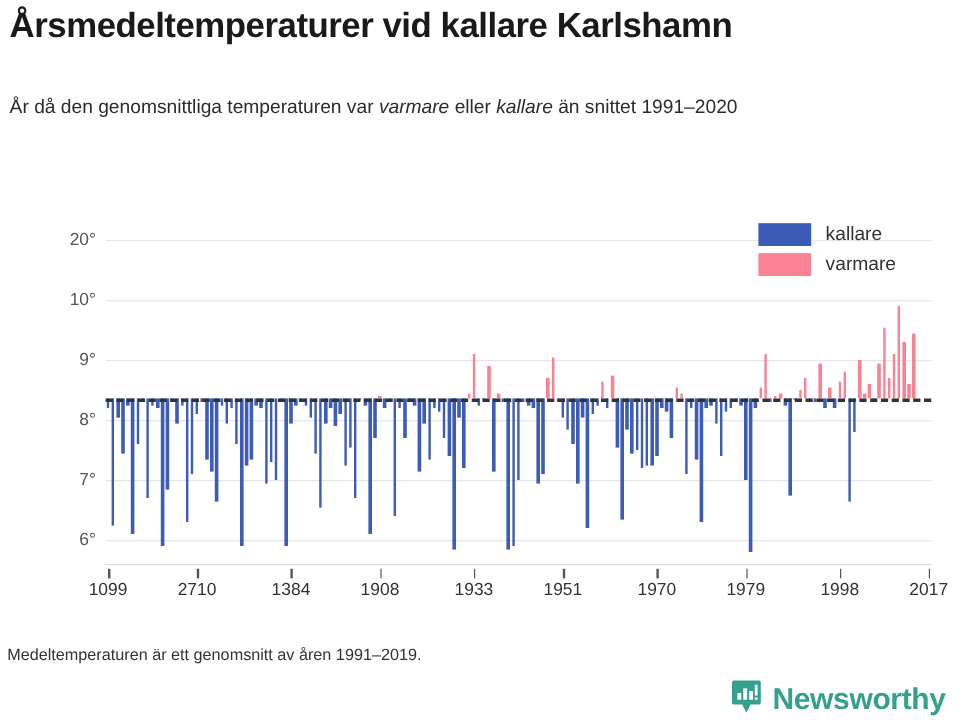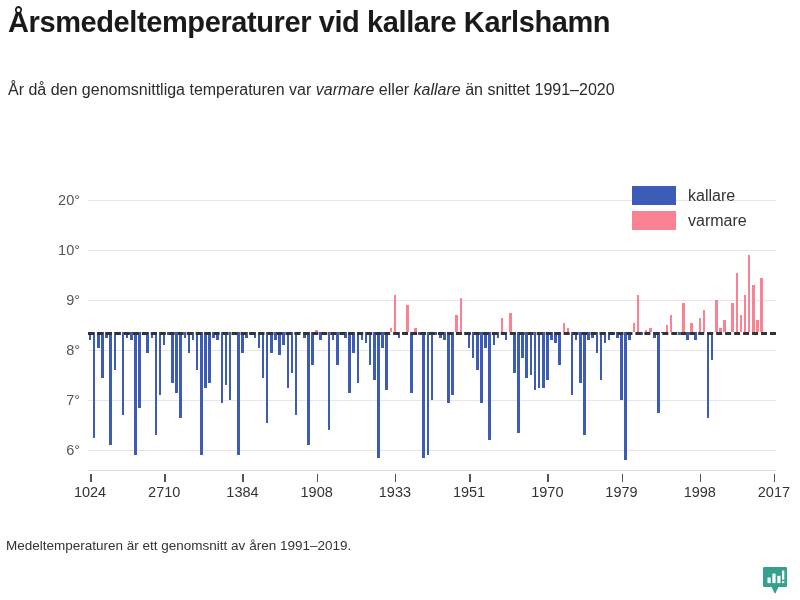--- a/index.html
+++ b/index.html
@@ -365,21 +365,21 @@
       <div class="bar warm" title="2020: 9.30°" style="left: 664.064px; top: 100px; width: 2.55425px; height: 47px;"></div>
       <div class="bar warm" title="2021: 8.60°" style="left: 668.184px; top: 135px; width: 2.55425px; height: 12px;"></div>
       <div class="bar warm" title="2022: 9.45°" style="left: 672.304px; top: 92.5px; width: 2.55425px; height: 54.5px;"></div>
     </div>
   <div id="baseline-dashed" style="top: 147px;"></div>
 </div>
 
 <div id="x-axis-line"></div>
 <div id="x-ticks">
     <div class="xtick-mark" style="left: 2.05988px;"></div>
-    <div class="xtick-label" style="left: 2.05988px;">1024</div>
+    <div class="xtick-label" style="left: 2.05988px;">1099</div>
     <div class="xtick-mark" style="left: 76.2156px;"></div>
     <div class="xtick-label" style="left: 76.2156px;">2710</div>
     <div class="xtick-mark" style="left: 154.491px;"></div>
     <div class="xtick-label" style="left: 154.491px;">1384</div>
     <div class="xtick-mark" style="left: 228.647px;"></div>
     <div class="xtick-label" style="left: 228.647px;">1908</div>
     <div class="xtick-mark" style="left: 306.922px;"></div>
     <div class="xtick-label" style="left: 306.922px;">1933</div>
     <div class="xtick-mark" style="left: 381.078px;"></div>
     <div class="xtick-label" style="left: 381.078px;">1951</div>
@@ -410,13 +410,14 @@
   <span>
     <svg width="26" height="30" viewBox="0 0 26 30" aria-hidden="true">
       <path d="M2 1 H24 A1.6 1.6 0 0 1 25 2.6 V19.5 A1.6 1.6 0 0 1 24 21 H16.5 L13 28 L9.5 21 H2 A1.6 1.6 0 0 1 1 19.5 V2.6 A1.6 1.6 0 0 1 2 1 Z" fill="#35a08e"></path>
       <rect x="5.5" y="11.5" width="3.2" height="5.6" fill="#ffffff"></rect>
       <rect x="10.4" y="7.6" width="3.2" height="9.5" fill="#ffffff"></rect>
       <rect x="15.3" y="9.8" width="3.2" height="7.3" fill="#ffffff"></rect>
       <rect x="20.0" y="4.6" width="2.3" height="9.0" fill="#ffffff"></rect>
       <rect x="20.0" y="15.2" width="2.3" height="1.9" fill="#ffffff"></rect>
     </svg>
   </span>
+  <span id="brand-wordmark">Newsworthy</span>
 </div>
 
 </body></html>

